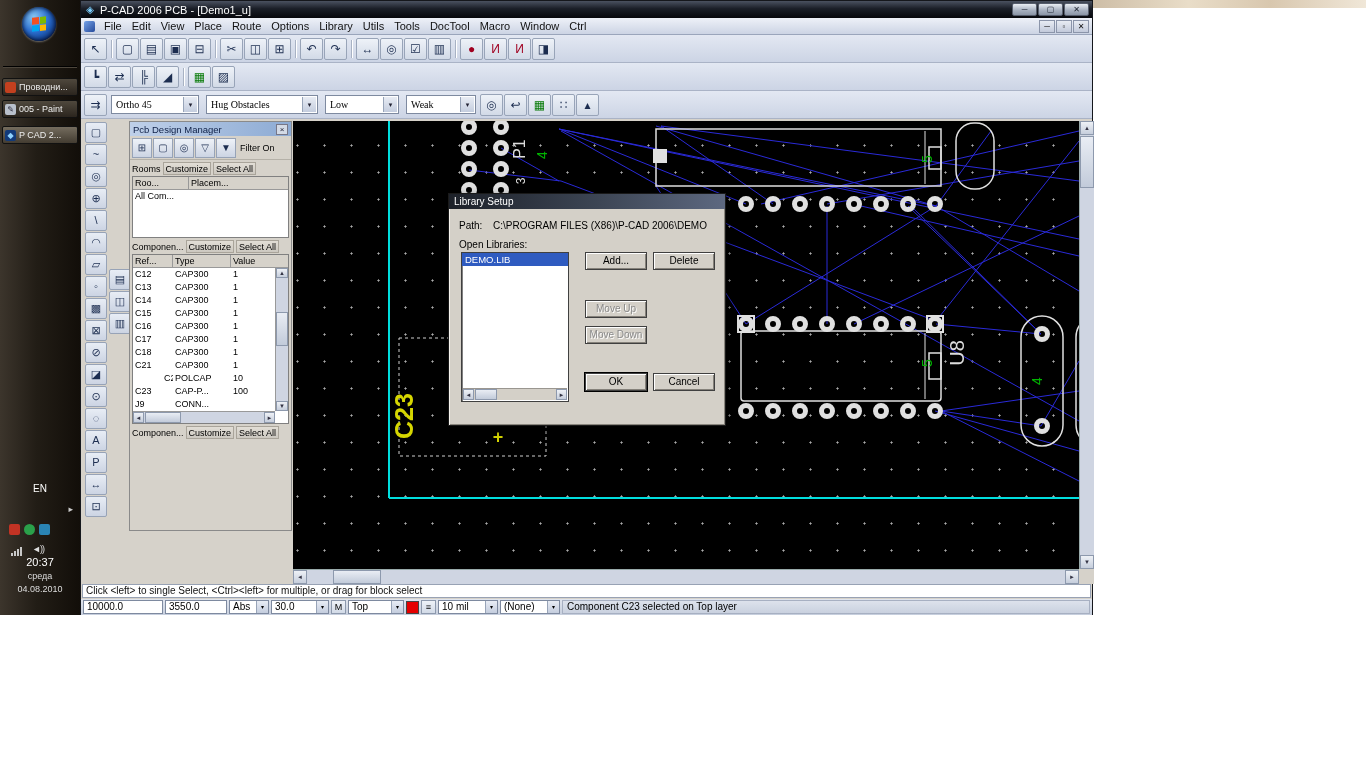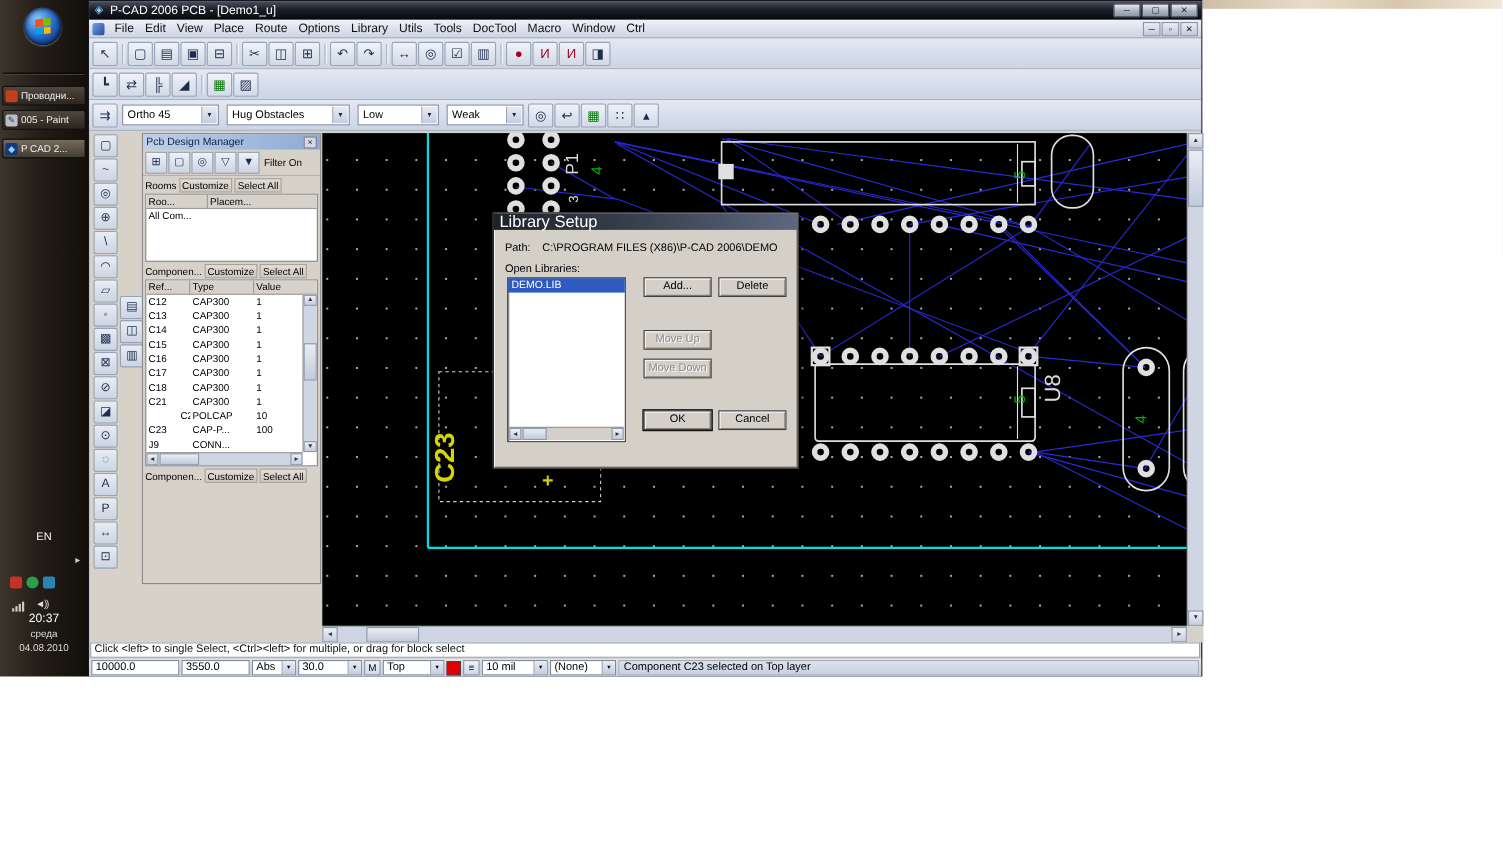--- a/index.html
+++ b/index.html
@@ -39,21 +39,21 @@
 .mdi-btns{margin-left:auto;display:flex;gap:1px;margin-right:3px;}
 .mdi-btn{width:16px;height:13px;background:linear-gradient(180deg,#e8ecf3,#c2cadb);border:1px solid #8b95aa;font-size:8px;line-height:11px;text-align:center;}
 .tbar{position:absolute;left:0;right:0;background:linear-gradient(180deg,#e3e8f2,#ccd4e5);border-bottom:1px solid #aab3c6;display:flex;align-items:center;padding:2px 3px;gap:1px;}
 .tb1{top:34px;height:28px;}
 .tb2{top:62px;height:28px;}
 .tb3{top:90px;height:28px;}
 .tb-btn{width:23px;height:22px;background:linear-gradient(180deg,#eef2f8,#d2dae7);border:1px solid #98a4b8;border-radius:2px;font-size:12px;line-height:20px;text-align:center;color:#1c2d50;flex:0 0 auto;}
 .tb-sep{width:7px;height:22px;position:relative;flex:0 0 auto;}
 .tb-sep::before{content:"";position:absolute;left:3px;top:2px;bottom:2px;width:1px;background:#a8b2c4;box-shadow:1px 0 0 #fff;}
 .combo{height:19px;background:#fff;border:1px solid #7e8aa0;display:flex;align-items:center;font-size:10px;margin:0 3px;position:relative;padding:0 16px 0 4px;overflow:hidden;flex:0 0 auto;}
-.combo-text{white-space:nowrap;overflow:hidden;}
+.combo-text{white-space:nowrap;overflow:hidden;font-family:Liberation Serif, serif;}
 .combo .arrow{position:absolute;right:1px;top:1px;bottom:1px;width:14px;background:linear-gradient(180deg,#e8ecf4,#c4cdde);border-left:1px solid #98a4b8;font-size:7px;text-align:center;line-height:15px;color:#223;}
 
 .palette{position:absolute;left:4px;top:121px;width:23px;display:flex;flex-direction:column;}
 .palette2{position:absolute;left:28px;top:268px;width:23px;display:flex;flex-direction:column;}
 .pal-btn{width:22px;height:21px;background:linear-gradient(180deg,#e8edf5,#ccd4e3);border:1px solid #97a3b7;font-size:11px;line-height:19px;text-align:center;color:#1c2d50;margin-bottom:1px;border-radius:2px;}
 
 .dm{position:absolute;left:48px;top:120px;width:163px;height:410px;background:#d6d2ca;border:1px solid #8a8a8a;font-size:9.5px;}
 .dm-title{height:14px;background:linear-gradient(90deg,#bfd0e9,#8dabd4);display:flex;align-items:center;padding:0 3px;font-size:9.5px;color:#0e1f46;}
 .dm-close{margin-left:auto;width:12px;height:11px;background:#d3dae6;border:1px solid #778;font-size:8px;line-height:9px;text-align:center;color:#223;}
 .dm-tools{height:24px;display:flex;align-items:center;gap:1px;padding:1px 2px;border-bottom:1px solid #b5b1a8;}
@@ -81,21 +81,21 @@
 .prompt{position:absolute;left:1px;right:1px;top:583px;height:14px;background:#fff;border:1px solid #98a2b4;font-size:10px;padding:0 3px;line-height:12px;color:#111;white-space:nowrap;overflow:hidden;}
 .status{position:absolute;left:0;right:0;top:598px;height:16px;background:linear-gradient(180deg,#e0e5ee,#c6cedd);display:flex;align-items:center;gap:2px;padding:0 2px;font-size:10px;}
 .st-box{height:14px;background:#fff;border:1px solid #7e8aa0;padding:0 3px;line-height:12px;overflow:hidden;white-space:nowrap;}
 .st-combo{height:14px;background:#fff;border:1px solid #7e8aa0;position:relative;padding:0 14px 0 3px;line-height:12px;overflow:hidden;white-space:nowrap;}
 .st-combo .arrow{position:absolute;right:0;top:0;bottom:0;width:12px;background:linear-gradient(180deg,#e8ecf4,#c4cdde);border-left:1px solid #98a4b8;font-size:6px;text-align:center;line-height:12px;}
 .st-btn{width:15px;height:14px;background:linear-gradient(180deg,#eef2f8,#d2dae7);border:1px solid #8d99ad;font-size:9px;line-height:12px;text-align:center;}
 .st-swatch{width:13px;height:13px;background:#e40000;border:1px solid #444;}
 .st-msg{flex:1;height:14px;border:1px solid #a7b0c2;padding:0 4px;line-height:12px;overflow:hidden;white-space:nowrap;}
 
 .dialog{position:absolute;left:367px;top:192px;width:278px;height:233px;background:#d4d0c8;border:1px solid #1a1a1a;box-shadow:inset 1px 1px 0 #f5f3ee,inset -1px -1px 0 #8a867e,3px 4px 9px rgba(0,0,0,.55);z-index:30;font-size:10px;}
-.dlg-title{height:15px;background:linear-gradient(90deg,#1d2129,#3d4655 55%,#5d6880);color:#fff;font-size:15px;display:flex;align-items:center;padding:0 5px;}
+.dlg-title{height:15px;background:linear-gradient(90deg,#1d2129,#3d4655 55%,#5d6880);color:#fff;font-size:10px;display:flex;align-items:center;padding:0 5px;}
 .dlg-label{position:absolute;font-size:10px;color:#000;white-space:nowrap;}
 .dlg-list{position:absolute;left:12px;top:58px;width:108px;height:150px;background:#fff;border:1px solid #404040;box-shadow:inset 1px 1px 0 #808080,inset -1px -1px 0 #fff;}
 .lib-item{height:13px;line-height:13px;padding:0 3px;font-size:9.5px;overflow:hidden;white-space:nowrap;}
 .lib-item.sel{background:#2f5bc0;color:#fff;}
 .list-hscroll{position:absolute;left:1px;right:1px;bottom:1px;height:12px;background:#d4d0c8;border-top:1px solid #9a9690;}
 .dlg-btn{position:absolute;width:62px;height:18px;background:#d4d0c8;border:1px solid #404040;box-shadow:inset 1px 1px 0 #fff,inset -1px -1px 0 #85817a;font-size:10px;text-align:center;line-height:16px;}
 .dlg-btn.disabled{color:#8a8a8a;text-shadow:1px 1px 0 #fff;}
 .dlg-btn.default{outline:1px solid #000;}
 </style>
 </head>

